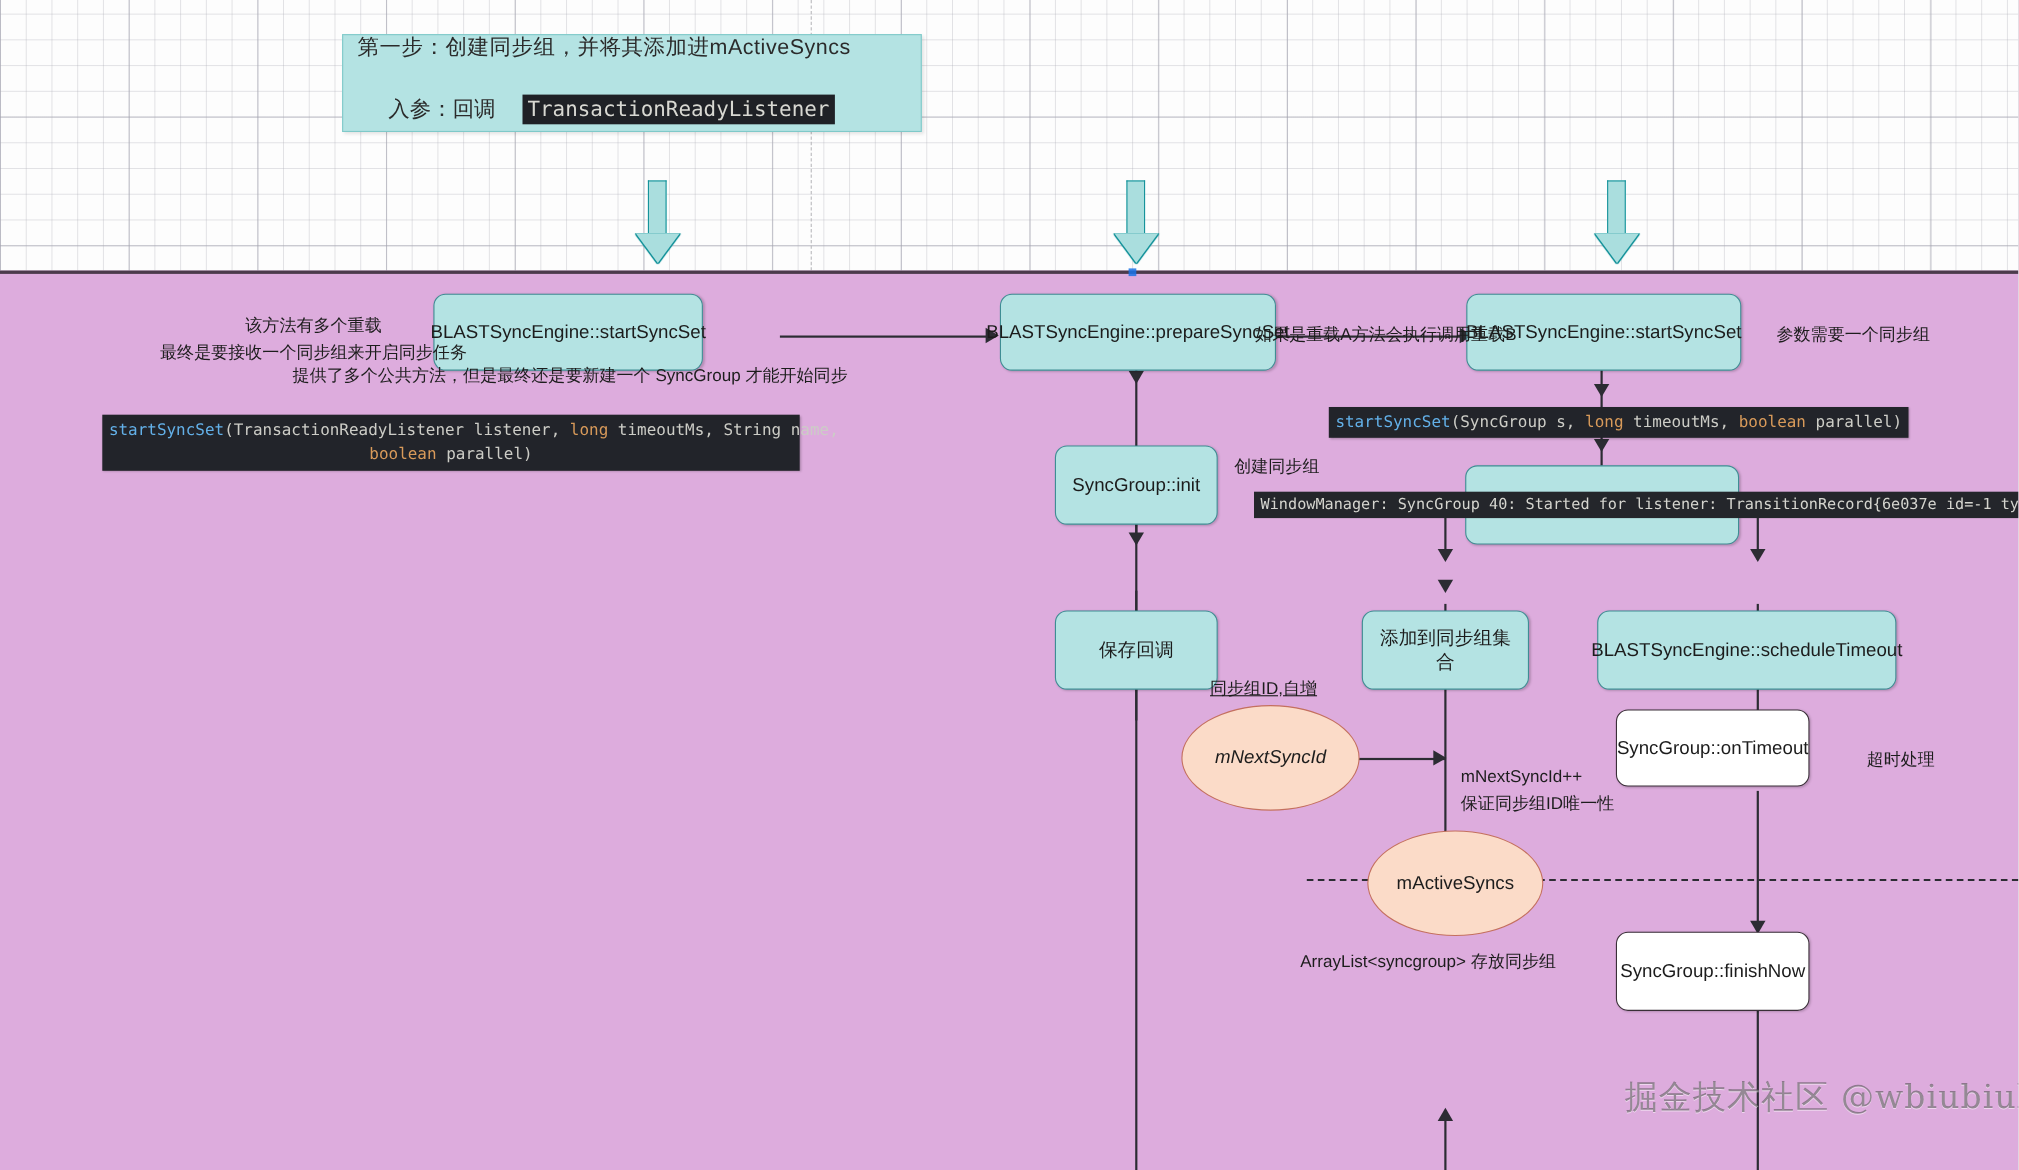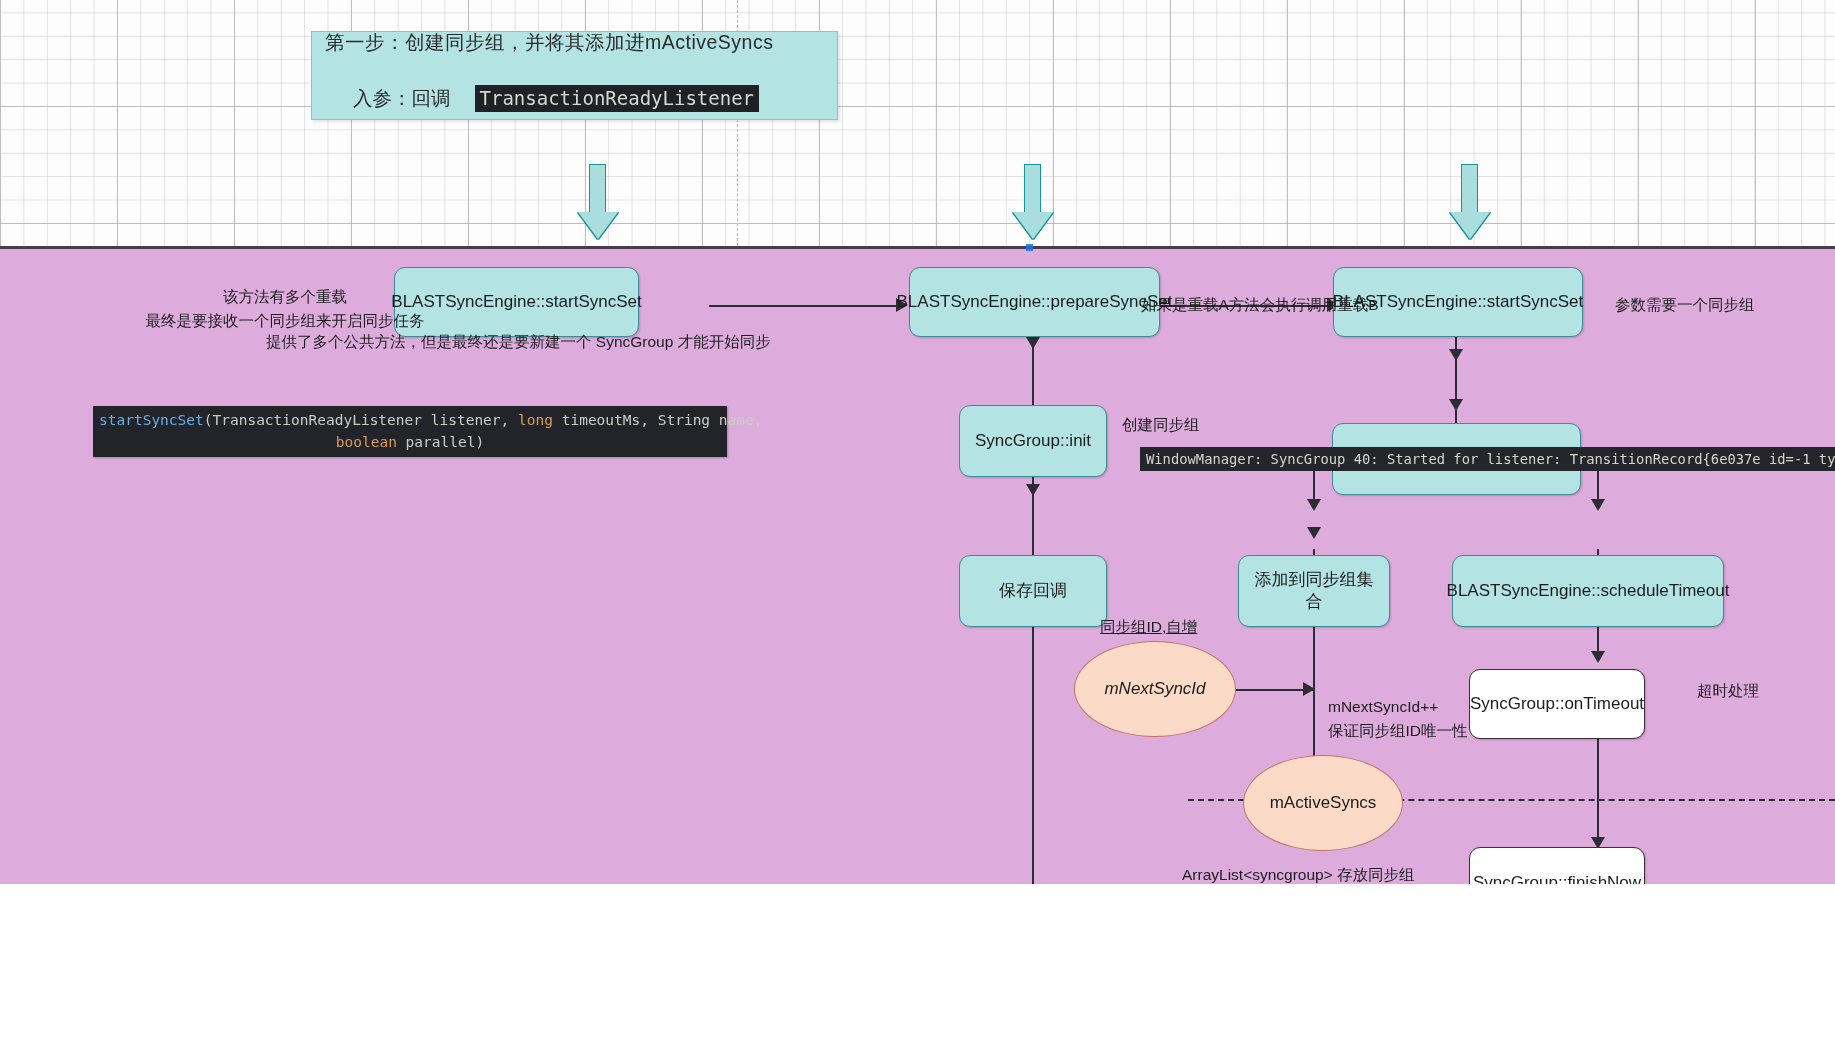--- a/index.html
+++ b/index.html
@@ -9,21 +9,21 @@
   }
   body {
     width: 1835px; height: 1064px;
     overflow: hidden;
     font-family: "Liberation Sans", sans-serif;
   }
 
   #stage {
     position: relative;
     width: 1835px;
-    height: 884px;
+    height: 1064px;
     overflow: hidden;
     background: #a3a3a3;
   }
 
   
   #grid-band {
     position: absolute;
     left: 0; top: 0;
     width: 1835px;
     height: 246px;
@@ -200,21 +200,20 @@
   .codeblock {
     position: absolute;
     background: #22242a;
     color: #ccccc6;
     font-family: "DejaVu Sans Mono", monospace;
     font-size: 14.5px;
     line-height: 1.55;
     padding: 3px 6px;
     white-space: pre;
     box-shadow: 1px 1px 2px rgba(0,0,0,0.25);
-    margin-top: 29px;
   }
   .codeblock .fn  { color: #63b0e8; }
   .codeblock .kw  { color: #d89a5a; }
   .codeblock.center { text-align: center; }
 
   .logblock {
     position: absolute;
     background: #24262b;
     color: #d5d5cf;
     font-family: "DejaVu Sans Mono", monospace;
@@ -349,21 +348,21 @@
     </div>
 
     <div class="node teal" style="left:1238px; top:306px; width:152px; height:72px;font-family:Liberation Serif, serif;">
       <span>添加到同步组集合</span>
     </div>
 
     <div class="node teal" style="left:1452px; top:306px; width:272px; height:72px;">
       <span>BLASTSyncEngine::scheduleTimeout</span>
     </div>
 
-    <div class="node white" style="left:1469px; top:420px; width:176px; height:70px;">
+    <div class="node white" style="left:1469px; top:396px; width:176px; height:70px;">
       <span>SyncGroup::onTimeout</span>
     </div>
 
     <div class="node white" style="left:1469px; top:598px; width:176px; height:72px;">
       <span>SyncGroup::finishNow</span>
     </div>
 
     <div class="ellipse" style="left:1074px; top:392px; width:162px; height:96px;font-style:italic;">
       <span>mNextSyncId</span>
     </div>
@@ -388,20 +387,21 @@
     <div class="anno" style="left:1328px; top:446px;">mNextSyncId++
 保证同步组ID唯一性</div>
 
     <div class="anno" style="left:1697px; top:430px;">超时处理</div>
 
     <div class="anno" style="left:1182px; top:614px;">ArrayList&lt;syncgroup&gt; 存放同步组</div>
 
     <div class="codeblock center" style="left:93px; top:128px; width:634px;"><span class="fn">startSyncSet</span><span>(TransactionReadyListener listener, </span><span class="kw">long</span><span> timeoutMs, String name,</span>
 <span class="kw">boolean</span><span> parallel)</span></div>
 
+    <div class="codeblock" style="left:1208px; top:121px;"><span class="fn">startSyncSet</span><span>(SyncGroup s, </span><span class="kw">long</span><span> timeoutMs, </span><span class="kw">boolean</span><span> parallel)</span></div>
 
     <div class="logblock" style="left:1140px; top:198px; width:700px;">WindowManager: SyncGroup 40: Started for listener: TransitionRecord{6e037e id=-1 type=OPEN f</div>
 
   </div>
 
   <div id="anchor-dot"></div>
 
   <div id="watermark">掘金技术社区 @wbiubiubiu</div>
 
 </div>

